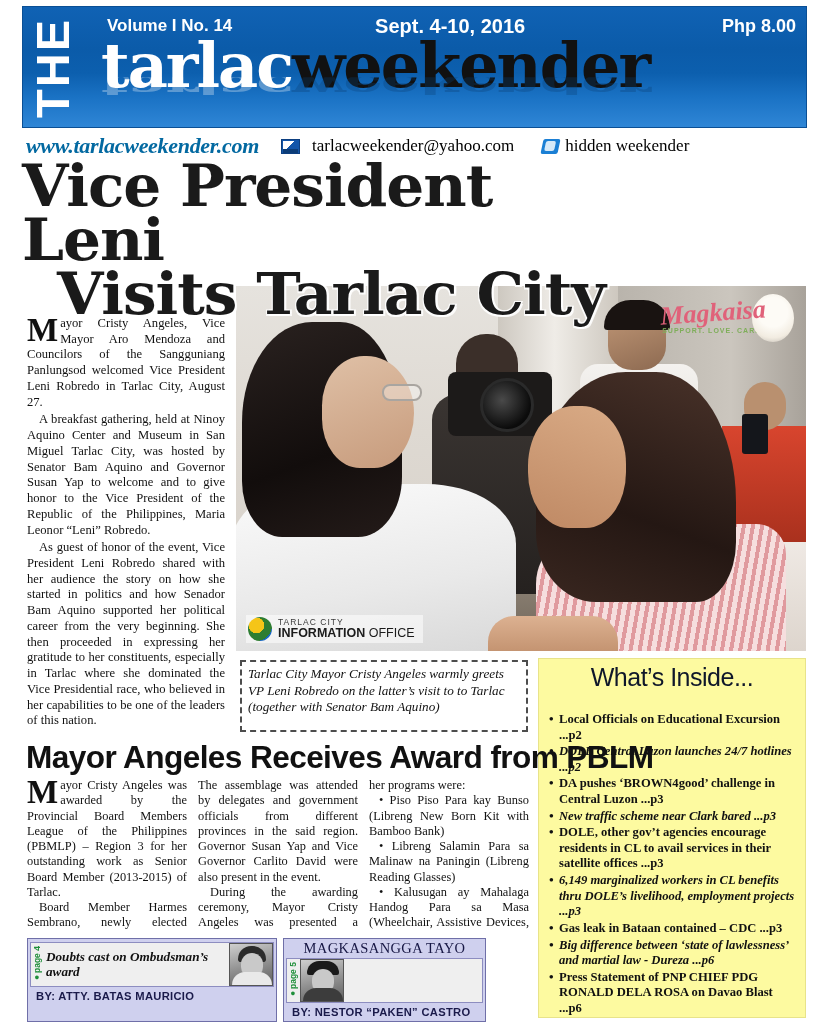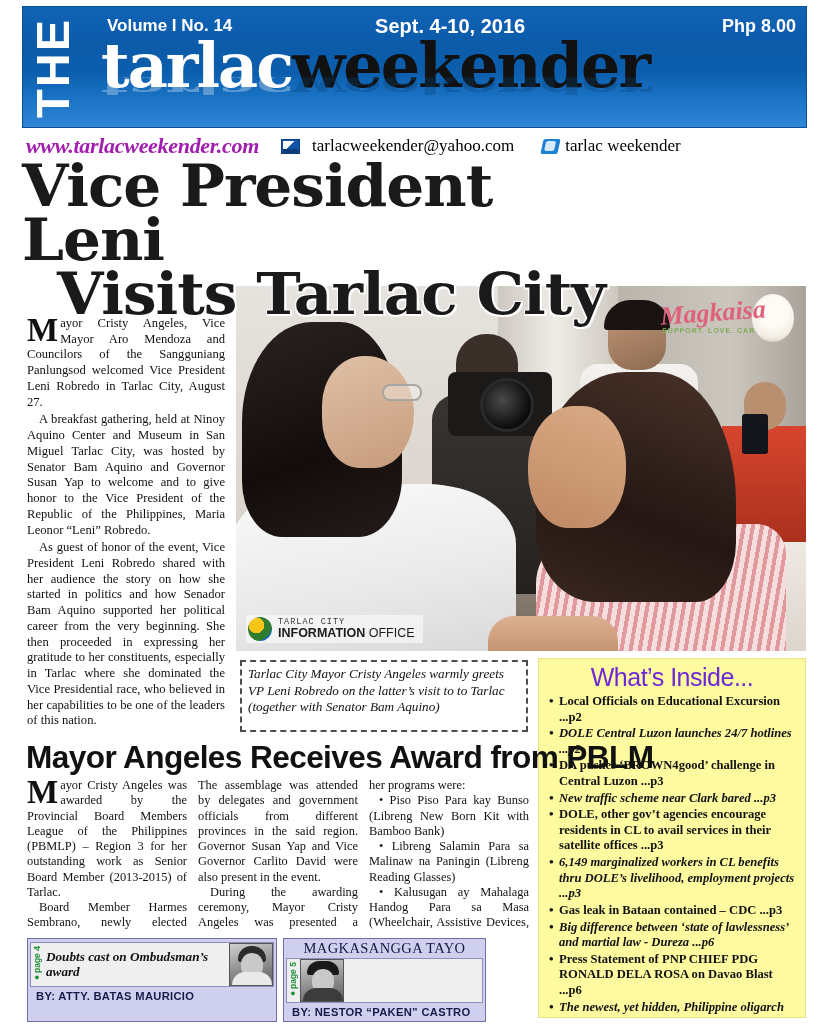--- a/index.html
+++ b/index.html
@@ -95,21 +95,21 @@
     left: 26px; top: 133px;
     width: 780px; height: 26px;
     display: flex;
     align-items: center;
   }
   .cb-web {
     font-family: "Liberation Serif", serif;
     font-style: italic;
     font-weight: bold;
     font-size: 22px;
-    color: #a21caf;
+    color: #0369a1;
     letter-spacing: -0.3px;
   }
   .cb-mailicon {
     margin-left: 22px;
     width: 19px; height: 15px;
     background: #1155aa;
     border: 1px solid #0d3f80;
     position: relative;
     display: inline-block;
   }
@@ -364,21 +364,21 @@
     padding: 2px 8px 2px 2px;
   }
   .ph-cio-mark {
     width: 24px; height: 24px;
     border-radius: 50%;
     background: radial-gradient(circle at 35% 35%, #f5c518 0 35%, #2e7d32 36% 70%, #1565c0 71%);
     margin-right: 6px;
     flex: none;
   }
   .ph-cio-t1 {
-    font-family: Liberation Mono, monospace;
+    font-family: Liberation Sans, sans-serif;
     font-size: 8.5px; letter-spacing: 1px; color: #3a3a3a; display: block; line-height: 1.1;
   }
   .ph-cio-t2 {
     font-family: "Liberation Sans", sans-serif;
     font-size: 12.5px; font-weight: bold; color: #1b1b1b; display: block; line-height: 1.05;
   }
   .ph-cio-t2 .lite { font-weight: normal; }
 
   
   .lead-col {
@@ -425,22 +425,22 @@
     background: #fdfaa0;
     border: 1px solid #e8e38a;
     padding: 4px 8px 4px 8px;
     overflow: hidden;
   }
   .inside h2 {
     font-family: "Liberation Sans", sans-serif;
     font-weight: normal;
     font-size: 25px;
     text-align: center;
-    color: #6d28d9;
-    margin-bottom: 2px;
+    color: #0f172a;
+    margin-bottom: 20px;
     letter-spacing: -0.5px;
   }
   .inside ul { list-style: none; }
   .inside li {
     font-family: "Liberation Serif", serif;
     font-size: 12.6px;
     line-height: 1.24;
     font-weight: bold;
     color: #111;
     margin-bottom: 1px;
@@ -603,21 +603,21 @@
     <div class="mh-title-reflect" aria-hidden="true">
       <span class="w1">tarlac</span><span class="w2">weekender</span>
     </div>
   </div>
 
   <div class="contactbar">
     <span class="cb-web">www.tarlacweekender.com</span>
     <span class="cb-mailicon"></span>
     <span class="cb-mail">tarlacweekender@yahoo.com</span>
     <span class="cb-fbicon"></span>
-    <span class="cb-fb">tarlac weekender</span>
+    <span class="cb-fb">hidden weekender</span>
   </div>
 
   <div class="headline">
     <span class="l1">Vice President Leni</span>
     <span class="l2">Visits Tarlac City</span>
   </div>
 
   <div class="photo">
     <div class="ph-bg"></div>
     <div class="ph-wall"></div>

